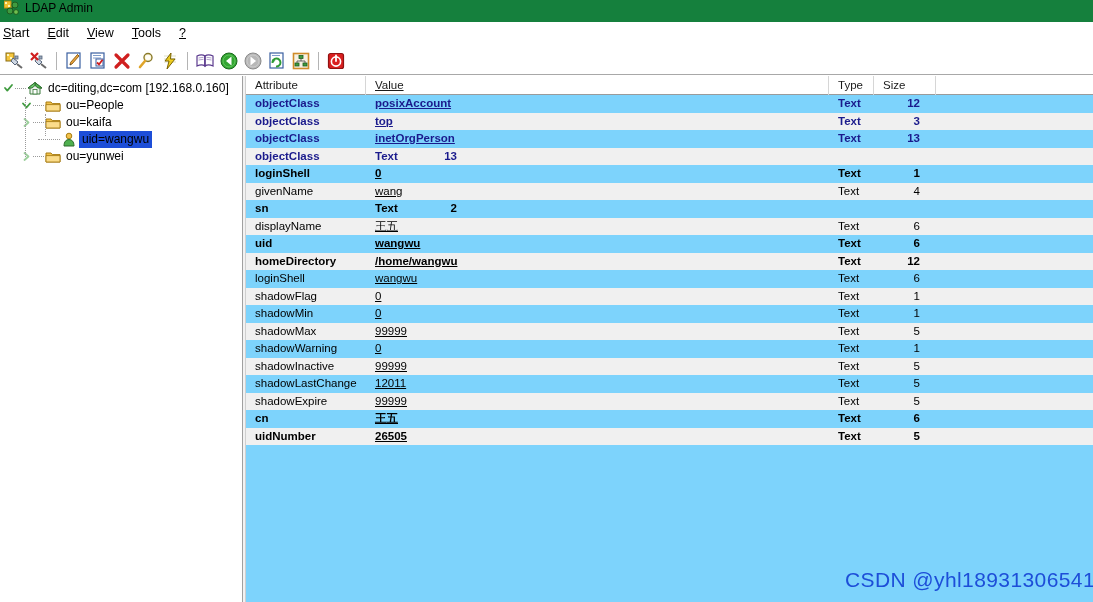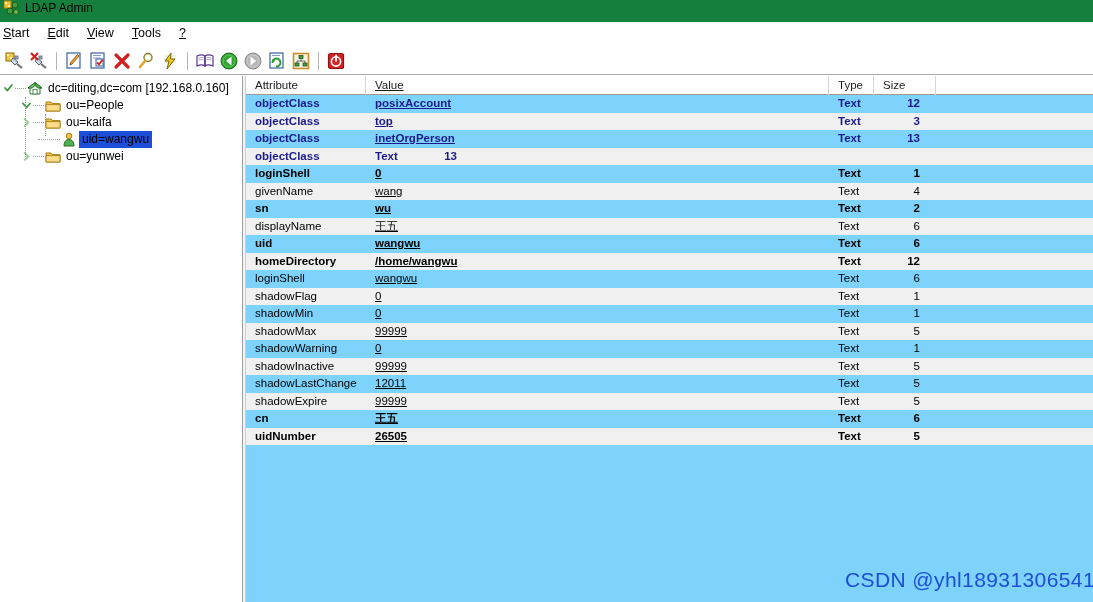--- a/index.html
+++ b/index.html
@@ -493,21 +493,20 @@
           </div>
           <div class="row alt">
             <div class="cell c-attr">givenName</div>
             <div class="cell c-val">wang</div>
             <div class="cell c-type">Text</div>
             <div class="cell c-size size">4</div>
             <div class="cell c-tail"></div>
           </div>
           <div class="row bold">
             <div class="cell c-attr">sn</div>
-            <div class="cell c-val">wu</div>
             <div class="cell c-type">Text</div>
             <div class="cell c-size size">2</div>
             <div class="cell c-tail"></div>
           </div>
           <div class="row alt">
             <div class="cell c-attr">displayName</div>
             <div class="cell c-val"><u>王五</u></div>
             <div class="cell c-type">Text</div>
             <div class="cell c-size size">6</div>
             <div class="cell c-tail"></div>

